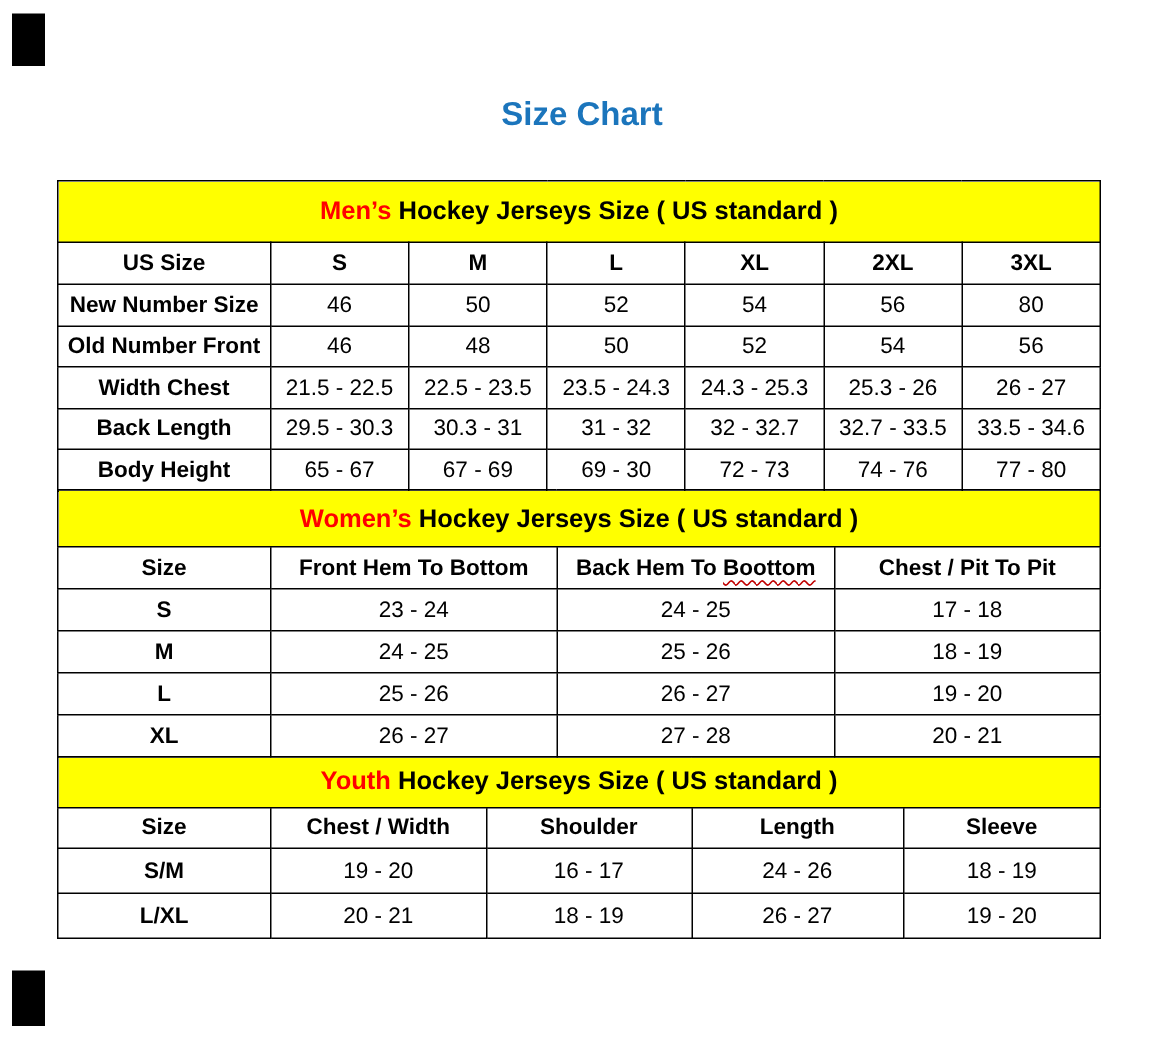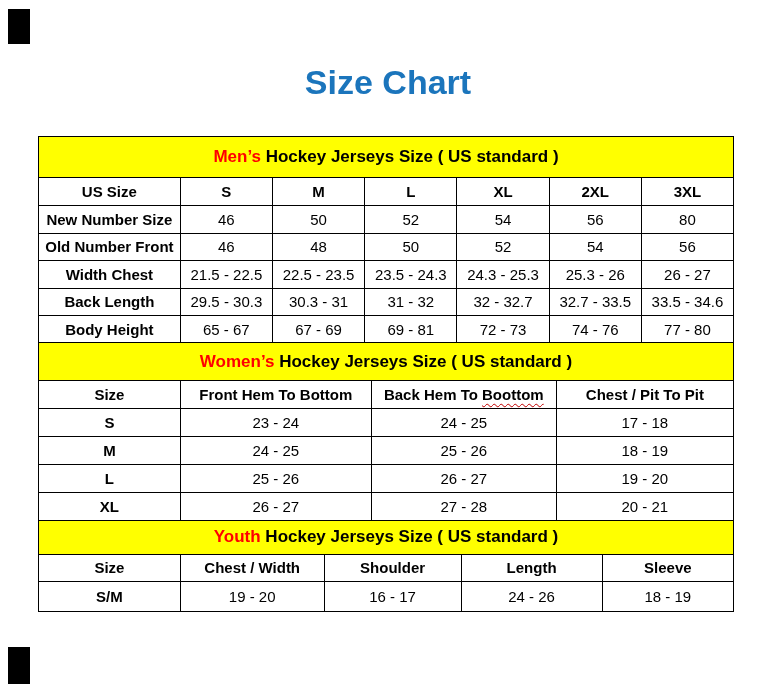--- a/index.html
+++ b/index.html
@@ -8,24 +8,24 @@
     background: #ffffff;
     position: relative;
     overflow: hidden;
     font-family: "Liberation Sans", sans-serif;
     color: #000;
   }
   .title {
     margin: 0;
     position: absolute; top: 63px; left: 0; width: 100%;
     text-align: center;
-    font-size: 34px; font-weight: 700;
+    font-size: 22px; font-weight: 700;
     color: #1B75BC;
   }
-  .chart { position: absolute; left: 38px; top: 136px; width: 696px; }
+  .chart { position: absolute; left: 38px; top: 120px; width: 696px; }
   table.t { border-collapse: collapse; width: 100%; table-layout: fixed; }
   table.t + table.t { margin-top: -1.5px; }
   .t td, .t th {
     border: 1.5px solid #000;
     text-align: center; vertical-align: middle;
     font-size: 15px; padding: 0; overflow: hidden;
   }
   tr.banner td { background: #FFFF00; font-weight: 700; font-size: 17px; }
   .t-men tr.banner { height: 41px; }
   .t-wom tr.banner { height: 38px; }
@@ -114,21 +114,21 @@
       <td>30.3 - 31</td>
       <td>31 - 32</td>
       <td>32 - 32.7</td>
       <td>32.7 - 33.5</td>
       <td>33.5 - 34.6</td>
     </tr>
     <tr class="data">
       <td class="rowlabel">Body Height</td>
       <td>65 - 67</td>
       <td>67 - 69</td>
-      <td>69 - 81</td>
+      <td>69 - 30</td>
       <td>72 - 73</td>
       <td>74 - 76</td>
       <td>77 - 80</td>
     </tr>
   </tbody>
     </table>
 
   <table class="t t-wom">
     <colgroup>
       <col style="width:20.4%">
@@ -192,16 +192,23 @@
       <th>Length</th>
       <th>Sleeve</th>
     </tr>
     <tr class="data">
       <td class="rowlabel">S/M</td>
       <td>19 - 20</td>
       <td>16 - 17</td>
       <td>24 - 26</td>
       <td>18 - 19</td>
     </tr>
+    <tr class="data">
+      <td class="rowlabel">L/XL</td>
+      <td>20 - 21</td>
+      <td>18 - 19</td>
+      <td>26 - 27</td>
+      <td>19 - 20</td>
+    </tr>
   </tbody>
     </table>
 
 </div>
 
 </body></html>

